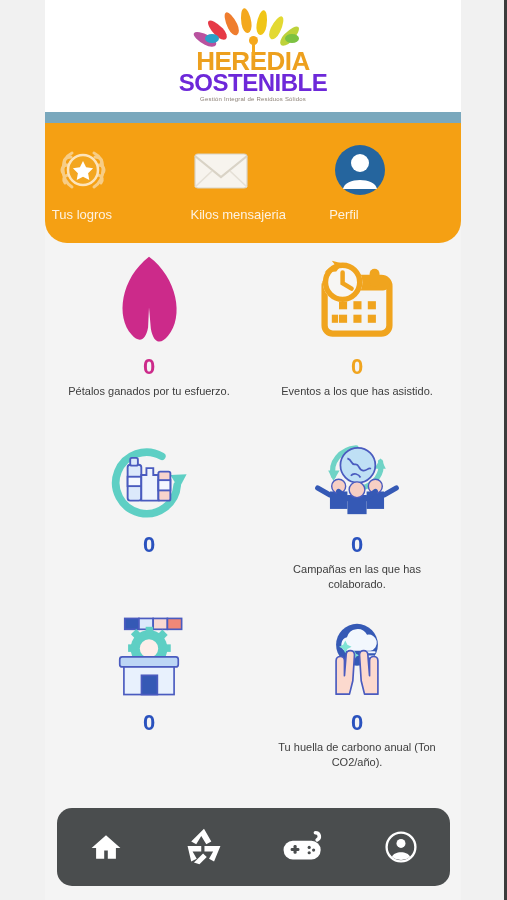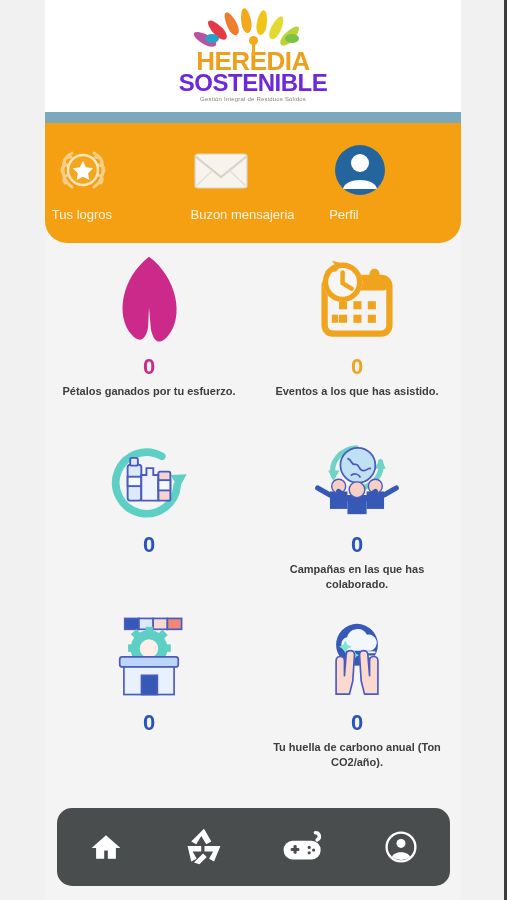--- a/index.html
+++ b/index.html
@@ -86,21 +86,21 @@
   .stat {
     display: flex; flex-direction: column; align-items: center;
     padding: 6px 6px 4px 6px; height: 178px; justify-content: flex-start;
   }
   .stat-icon { height: 98px; display: flex; align-items: center; justify-content: center; }
   .stat-value {
     font-size: 22px; font-weight: bold; line-height: 26px; margin-top: 2px;
   }
   .stat-label {
     font-size: 11px; color: #3d3d3d; text-align: center; line-height: 15px;
-    margin-top: 4px; max-width: 185px; font-weight: bold;
+    margin-top: 4px; max-width: 185px;
   }
 
   
   .bottom-nav {
     position: absolute; left: 12px; top: 808px;
     width: 393px; height: 78px;
     background: #4a4d4e; border-radius: 15px;
     display: flex; align-items: center; justify-content: space-around;
   }
   .nav-btn {
@@ -160,21 +160,21 @@
     </div>
 
     <div class="top-item">
       <div class="top-icon">
         <svg viewBox="0 0 62 62" width="62" height="62">
           <rect x="5" y="15" width="52" height="34" rx="3" fill="#f7f4ee" stroke="#d9d3c6" stroke-width="1.2"></rect>
           <path d="M5 17 L31 38 L57 17" fill="none" stroke="#d9d3c6" stroke-width="2.2"></path>
           <path d="M5 48 L22 32 M57 48 L40 32" fill="none" stroke="#e5e0d6" stroke-width="1.6"></path>
         </svg>
       </div>
-      <div class="top-item-label">Buzon mensajeria</div>
+      <div class="top-item-label">Kilos mensajeria</div>
     </div>
 
     <div class="top-item">
       <div class="top-icon">
         <svg viewBox="0 0 62 62" width="62" height="62">
           <circle cx="31" cy="31" r="25" fill="#25659e"></circle>
           <circle cx="31" cy="24" r="9" fill="#ffffff"></circle>
           <path d="M14 50 C16 38 46 38 48 50 Z" fill="#ffffff"></path>
         </svg>
       </div>

